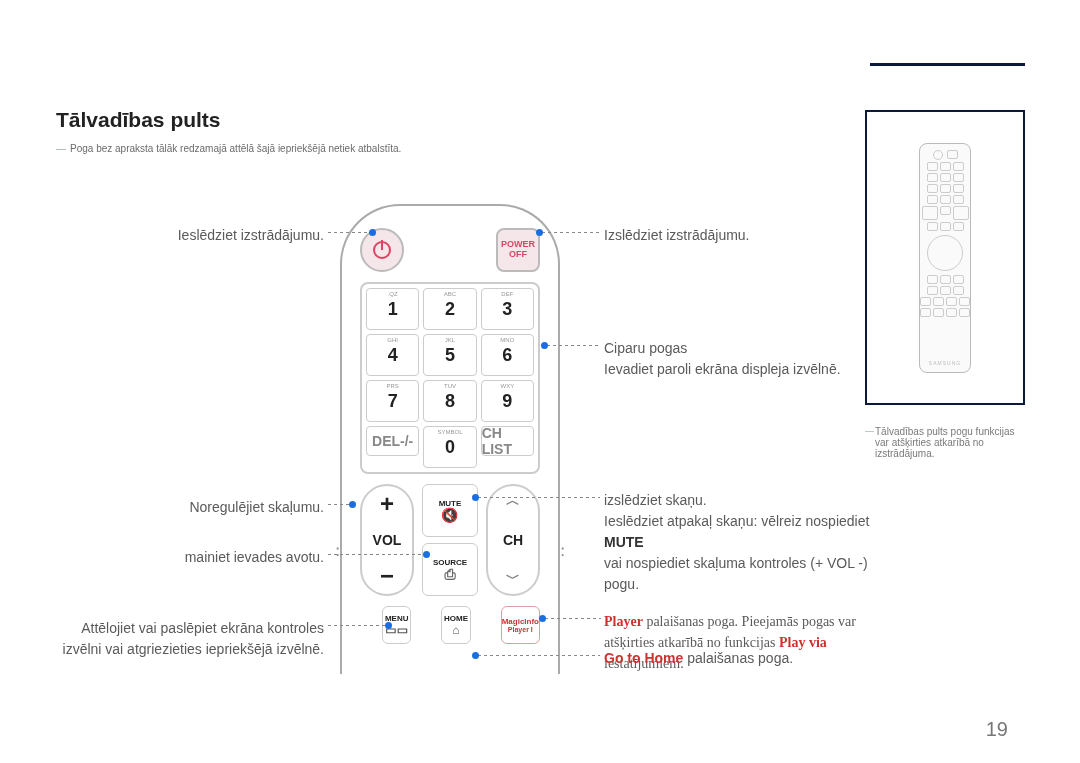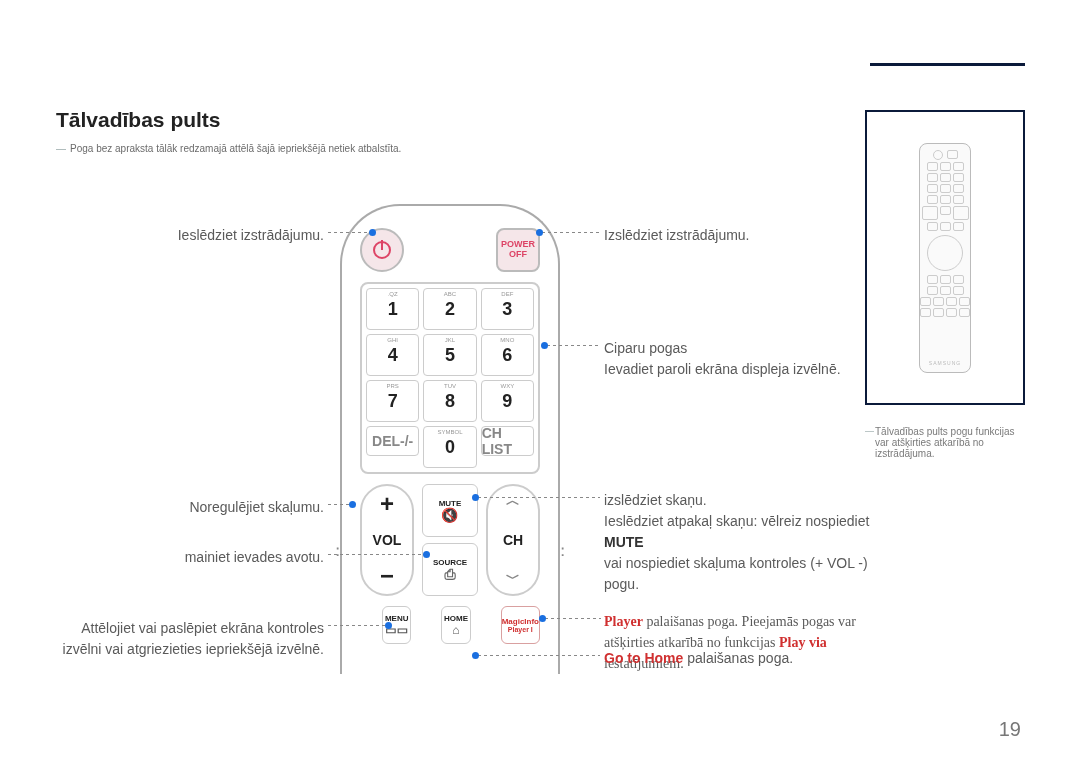--- a/index.html
+++ b/index.html
@@ -283,21 +283,21 @@
   .dot {
     position: absolute;
     width: 7px; height: 7px;
     background: #1a6fe0;
     border-radius: 50%;
   }
 
   .page-num {
     position: absolute;
     bottom: 22px;
-    right: 59px;
+    right: 72px;
     font-size: 20px;
     color: #777;
   }
 </style>
 </head>
 <body>
 
 <div class="top-rule"></div>
 
 <h1 class="title">Tālvadības pults</h1>

